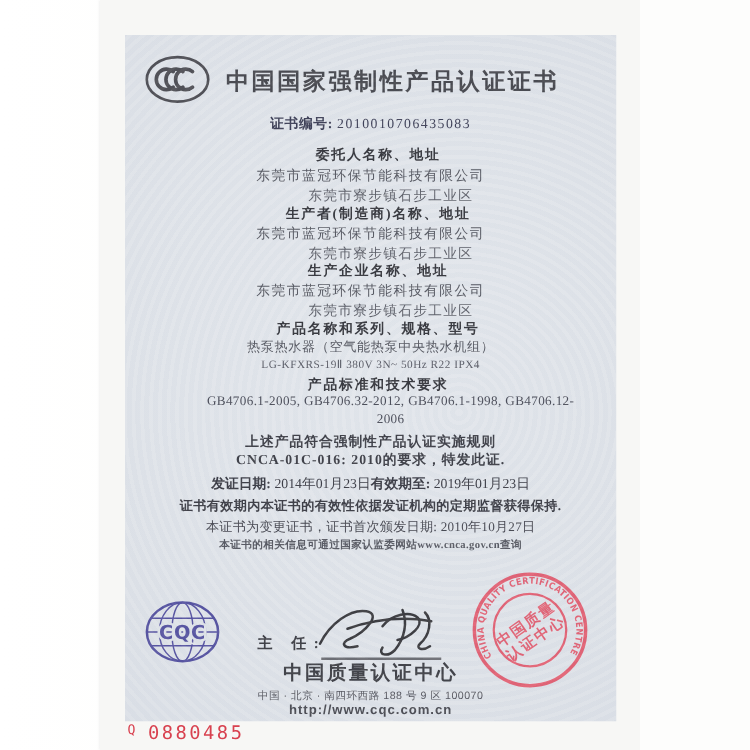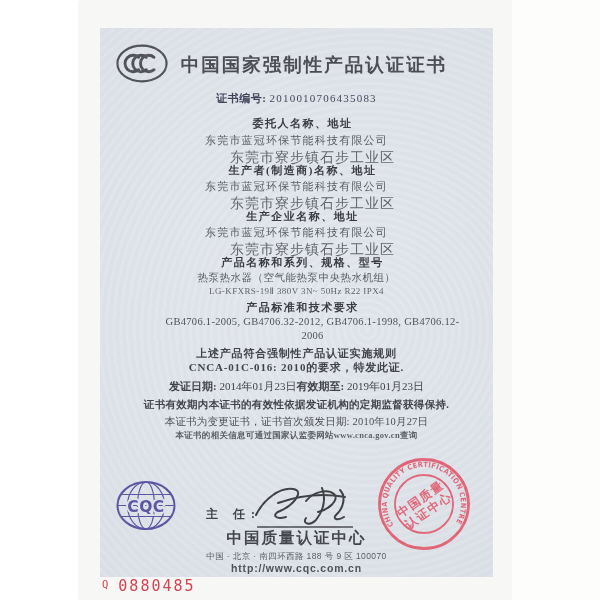--- a/index.html
+++ b/index.html
@@ -31,21 +31,21 @@
   .abs{position:absolute;left:0;right:0;text-align:center;}
   .title{
     left:60px;right:25px;top:24px;
     font-size:18.5px;font-weight:bold;letter-spacing:2px;color:#47484e;
   }
   .certno{top:63px;font-size:11px;color:#3c3e55;letter-spacing:.5px;}
   .certno .num{letter-spacing:1.2px;}
   .lbl{font-weight:bold;}
   .sec-head{font-size:11px;font-weight:bold;color:#35363c;letter-spacing:1.5px;padding-left:12px;}
   .sec-main{font-size:11px;color:#54565f;letter-spacing:1.2px;}
-  .sec-sub{font-size:14px;color:#5d5f68;letter-spacing:1px;margin-left:32px;}
+  .sec-sub{font-size:11px;color:#5d5f68;letter-spacing:1px;margin-left:32px;}
   .sec-prod{font-size:10.5px;color:#54565f;letter-spacing:.5px;}
   .sec-model{font-size:9px;color:#5a5c66;letter-spacing:.4px;font-family:"Liberation Serif",serif;}
   .sec-std{font-size:10.5px;color:#4a4c58;letter-spacing:.3px;padding-left:32px;}
   .stmt{font-size:11px;font-weight:bold;color:#3d3e46;letter-spacing:.8px;}
   .dates-row{display:flex;justify-content:center;font-size:11px;color:#3a3b44;}
   .note-bold{font-size:10.5px;font-weight:bold;color:#3c3d45;letter-spacing:.3px;}
   .note{font-size:10.5px;color:#474851;letter-spacing:.2px;}
   .note-small{font-size:8.5px;font-weight:bold;color:#565861;letter-spacing:.3px;}
   .cqc-logo{position:absolute;left:15px;top:452px;width:62px;height:51px;}
   .director-label{

